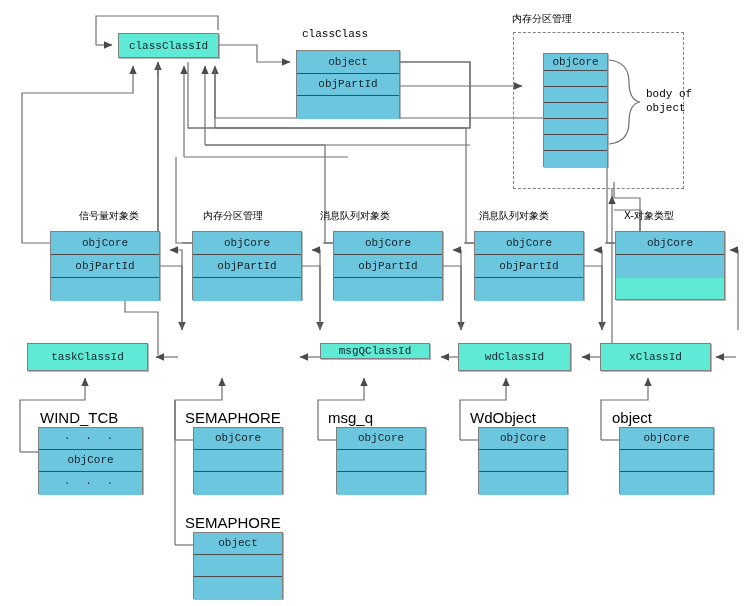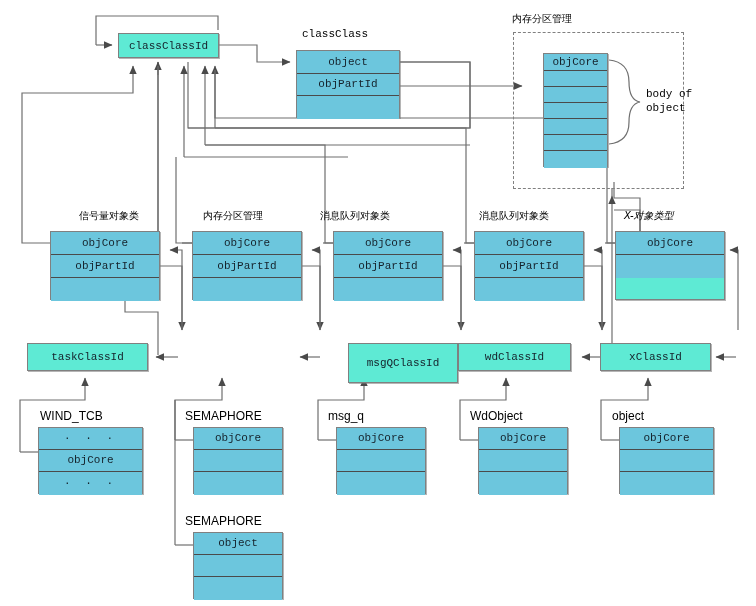--- a/index.html
+++ b/index.html
@@ -66,21 +66,21 @@
   }
   .caption.cjk {
     font-family: "DejaVu Sans", "Liberation Sans", sans-serif;
     font-size: 10px;
   }
   .caption.mono {
     font-family: "Liberation Mono", "DejaVu Sans Mono", monospace;
   }
   .caption.narrow {
     font-family: "Liberation Sans", "DejaVu Sans", sans-serif;
-    font-size: 12px;
+    font-size: 15px;
   }
   .dashed-region {
     position: absolute;
     box-sizing: border-box;
     border: 1px dashed #808080;
     background: transparent;
   }
   .freelabel {
     position: absolute;
     color: #000;
@@ -240,30 +240,30 @@
     <div class="row" style="height:23px;"></div>
   </div>
 
   <div class="caption cjk" style="left:479px; top:211px;">消息队列对象类</div>
   <div class="box" style="left:474px; top:231px; width:110px; height:69px;">
     <div class="row" style="height:23px;">objCore</div>
     <div class="row" style="height:23px;">objPartId</div>
     <div class="row" style="height:23px;"></div>
   </div>
 
-  <div class="caption cjk" style="left:624px; top:211px;font-style:italic;">X-对象类型</div>
+  <div class="caption cjk" style="left:624px; top:211px;">X-对象类型</div>
   <div class="box" style="left:615px; top:231px; width:110px; height:69px;">
     <div class="row" style="height:23px;">objCore</div>
     <div class="row" style="height:23px;"></div>
   </div>
 
   <div class="box" style="left:27px; top:343px; width:121px; height:28px;">
     <div class="single">taskClassId</div>
   </div>
-  <div class="box" style="left:320px; top:343px; width:110px; height:40px;margin-left:28px;">
+  <div class="box" style="left:320px; top:343px; width:110px; height:16px;">
     <div class="single">msgQClassId</div>
   </div>
   <div class="box" style="left:600px; top:343px; width:111px; height:28px;">
     <div class="single">xClassId</div>
   </div>
   <div class="box" style="left:458px; top:343px; width:113px; height:28px;">
     <div class="single">wdClassId</div>
   </div>
 
   <div class="caption narrow" style="left:40px; top:410px;">WIND_TCB</div>

